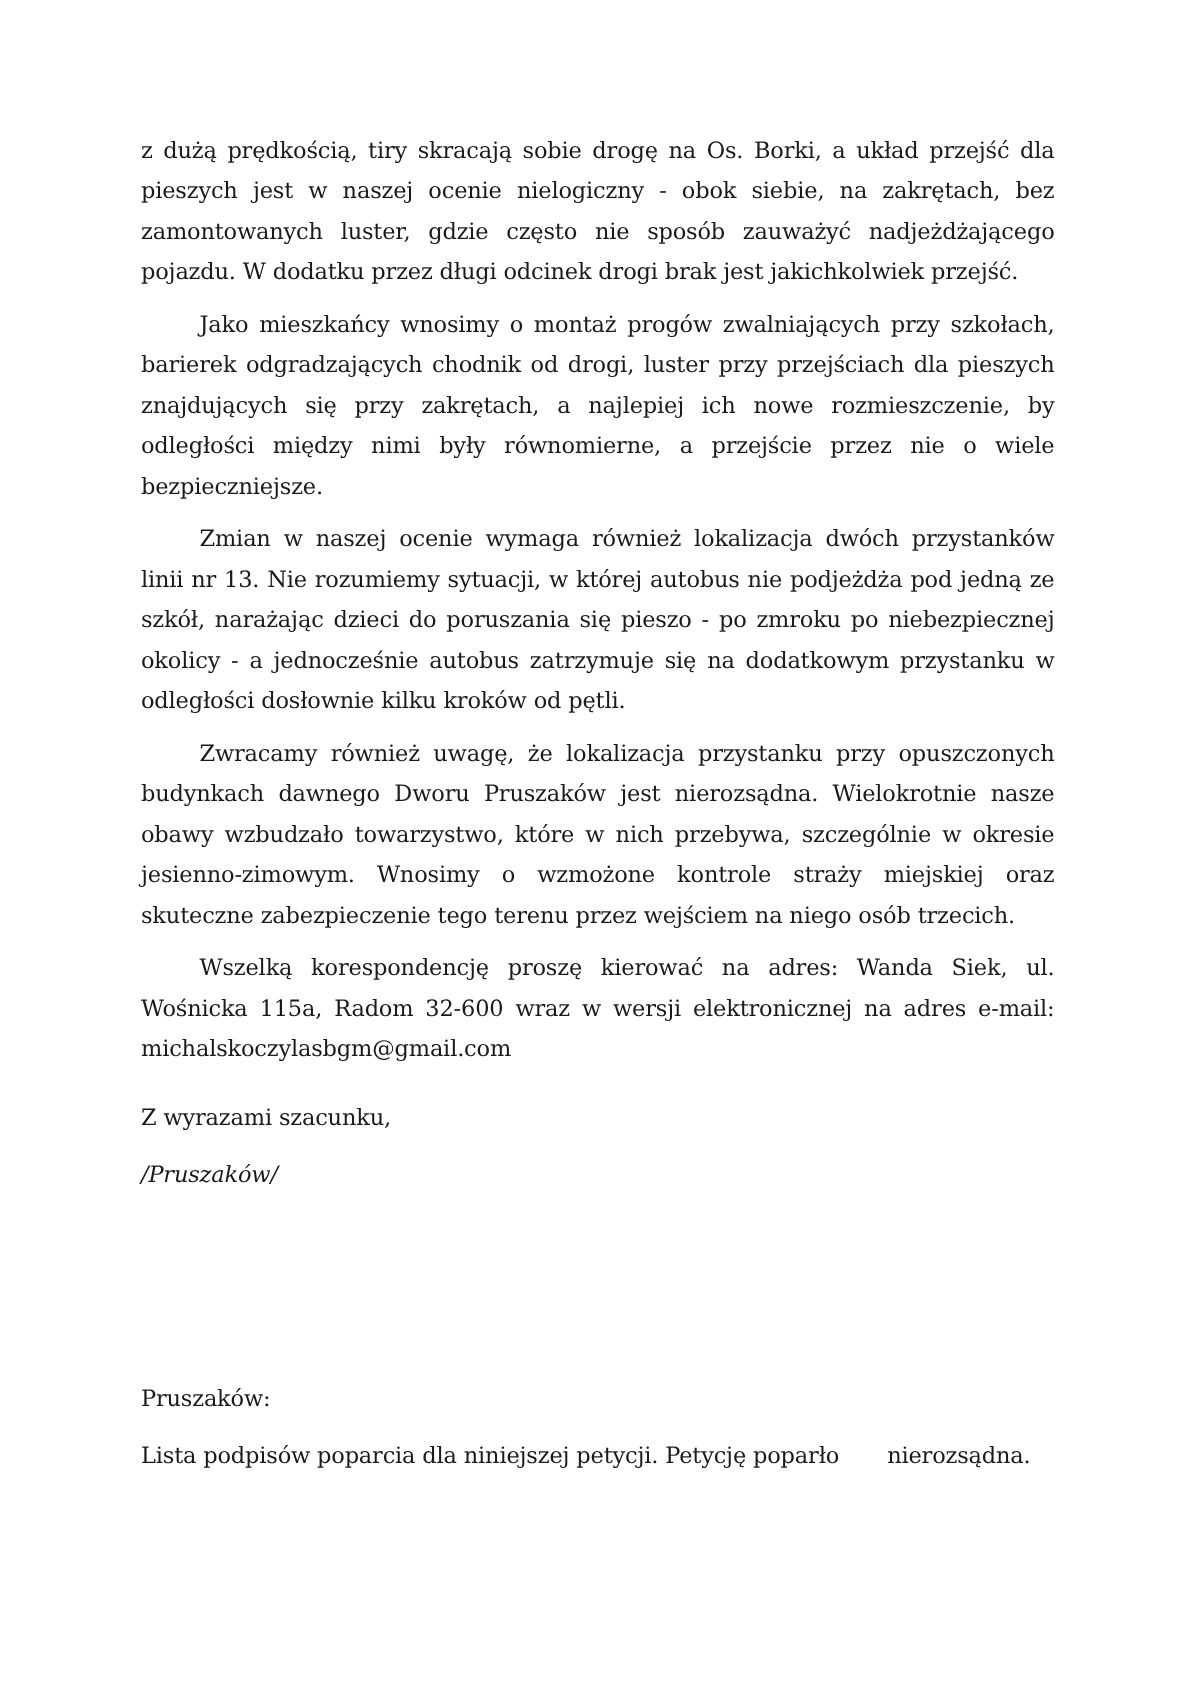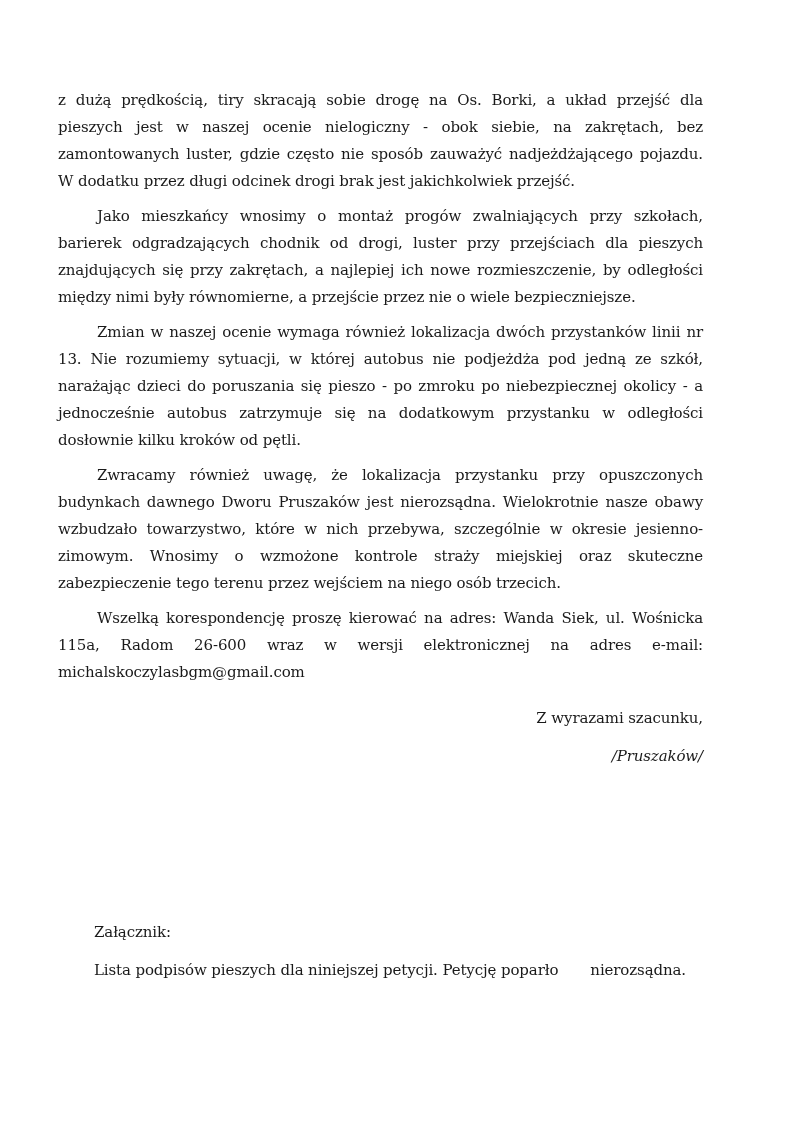--- a/index.html
+++ b/index.html
@@ -6,42 +6,41 @@
     margin: 0;
     padding: 0;
     background: #ffffff;
   }
   .page {
     position: relative;
     width: 794px;
     height: 1123px;
     background: #ffffff;
     box-sizing: border-box;
-    padding: 87px 91px 0 58px;
+    padding: 87px 91px 0 94px;
     font-family: "DejaVu Serif", "Liberation Serif", serif;
     font-size: 15px;
     line-height: 27px;
     letter-spacing: -0.12px;
     color: #1a1a1a;
     overflow: hidden;
   }
   .para {
     margin: 0;
     text-align: justify;
     text-indent: 39px;
   }
   .para + .para {
     margin-top: 8px;
   }
   .para.no-indent {
     text-indent: 0;
   }
   .closing {
     margin-top: 19px;
-    text-align: right;
   }
   .closing-salutation {
     margin: 0;
   }
   .closing-signature {
     margin: 11px 0 0 0;
     font-style: italic;
   }
   .attachment {
     position: absolute;
@@ -64,26 +63,26 @@
 </head>
 <body>
 
 <div class="page">
 
   <div class="letter-body">
     <p class="para no-indent">z dużą prędkością, tiry skracają sobie drogę na Os. Borki, a układ przejść dla pieszych jest w naszej ocenie nielogiczny - obok siebie, na zakrętach, bez zamontowanych luster, gdzie często nie sposób zauważyć nadjeżdżającego pojazdu. W dodatku przez długi odcinek drogi brak jest jakichkolwiek przejść.</p>
     <p class="para">Jako mieszkańcy wnosimy o montaż progów zwalniających przy szkołach, barierek odgradzających chodnik od drogi, luster przy przejściach dla pieszych znajdujących się przy zakrętach, a najlepiej ich nowe rozmieszczenie, by odległości między nimi były równomierne, a przejście przez nie o wiele bezpieczniejsze.</p>
     <p class="para">Zmian w naszej ocenie wymaga również lokalizacja dwóch przystanków linii nr 13. Nie rozumiemy sytuacji, w której autobus nie podjeżdża pod jedną ze szkół, narażając dzieci do poruszania się pieszo - po zmroku po niebezpiecznej okolicy - a jednocześnie autobus zatrzymuje się na dodatkowym przystanku w odległości dosłownie kilku kroków od pętli.</p>
     <p class="para">Zwracamy również uwagę, że lokalizacja przystanku przy opuszczonych budynkach dawnego Dworu Pruszaków jest nierozsądna. Wielokrotnie nasze obawy wzbudzało towarzystwo, które w nich przebywa, szczególnie w okresie jesienno-zimowym. Wnosimy o wzmożone kontrole straży miejskiej oraz skuteczne zabezpieczenie tego terenu przez wejściem na niego osób trzecich.</p>
-    <p class="para">Wszelką korespondencję proszę kierować na adres: Wanda Siek, ul. Wośnicka 115a, Radom 26-600 wraz w wersji elektronicznej na adres e-mail: michalskoczylasbgm@gmail.com</p>
+    <p class="para">Wszelką korespondencję proszę kierować na adres: Wanda Siek, ul. Wośnicka 115a, Radom 32-600 wraz w wersji elektronicznej na adres e-mail: michalskoczylasbgm@gmail.com</p>
   </div>
 
   <div class="closing">
     <p class="closing-salutation">Z wyrazami szacunku,</p>
     <p class="closing-signature">/Pruszaków/</p>
   </div>
 
   <div class="attachment">
-    <p class="attachment-heading">Załącznik:</p>
-    <p class="attachment-note"><span>Lista podpisów pieszych dla niniejszej petycji. Petycję poparło</span><span class="blank-gap"></span><span>nierozsądna.</span></p>
+    <p class="attachment-heading">Pruszaków:</p>
+    <p class="attachment-note"><span>Lista podpisów poparcia dla niniejszej petycji. Petycję poparło</span><span class="blank-gap"></span><span>nierozsądna.</span></p>
   </div>
 
 </div>
 
 </body></html>

